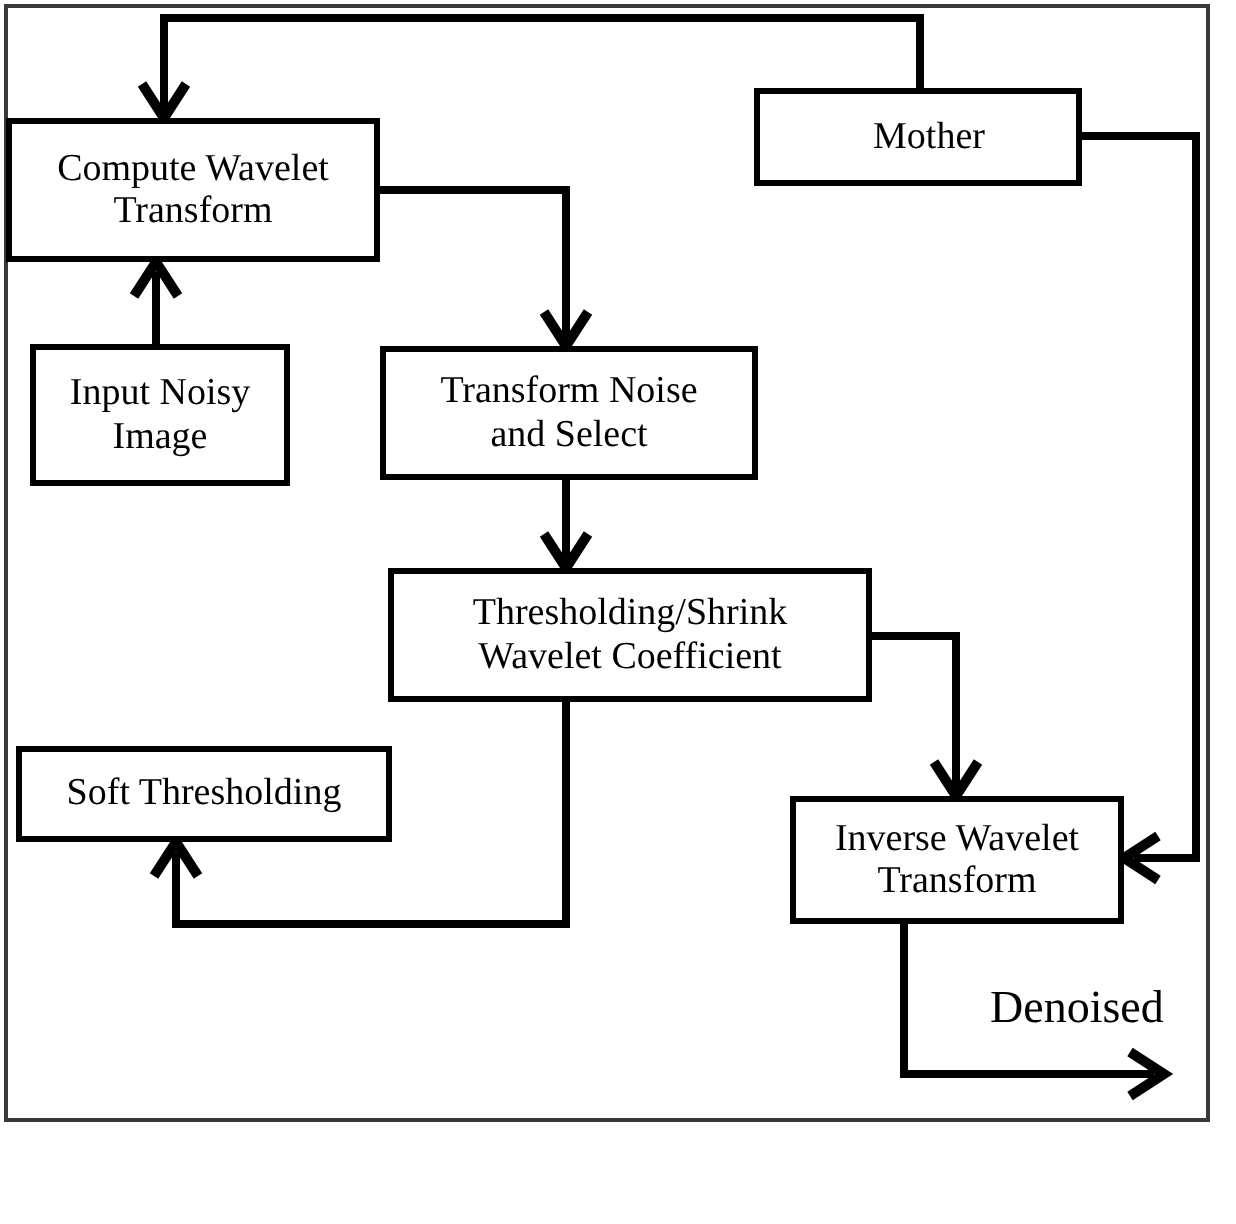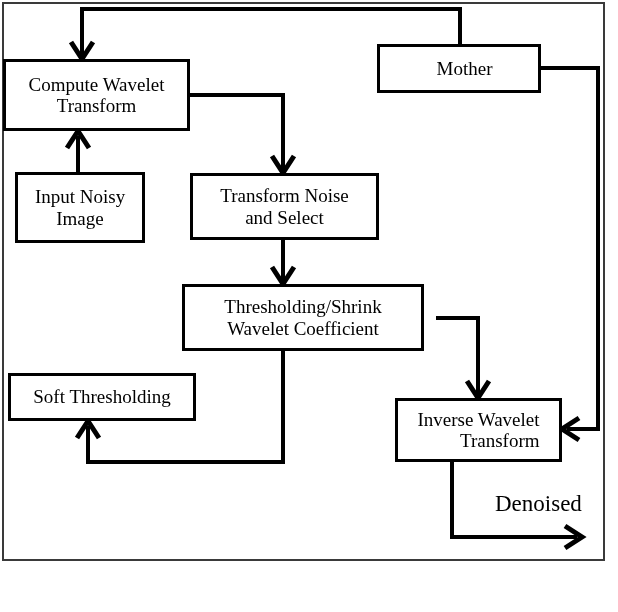--- a/index.html
+++ b/index.html
@@ -103,24 +103,24 @@
   </svg>
 
   <div id="node-layer">
       <div class="node-box" style="left: 3px; top: 59px; width: 187px; height: 72px;">Compute Wavelet
 Transform</div>
       <div class="node-box" style="left: 377px; top: 44px; width: 164px; height: 49px; padding-left: 11px;">Mother</div>
       <div class="node-box" style="left: 15px; top: 172px; width: 130px; height: 71px; font-family: Liberation Serif, serif;">Input Noisy
 Image</div>
       <div class="node-box" style="left: 190px; top: 173px; width: 189px; height: 67px;">Transform Noise
 and Select</div>
-      <div class="node-box" style="left: 182px; top: 284px; width: 242px; height: 67px;">Thresholding/Shrink
+      <div class="node-box" style="left: 194px; top: 284px; width: 242px; height: 67px;">Thresholding/Shrink
 Wavelet Coefficient</div>
       <div class="node-box" style="left: 8px; top: 373px; width: 188px; height: 48px;">Soft Thresholding</div>
-      <div class="node-box" style="left: 395px; top: 398px; width: 167px; height: 64px; text-align: right;">Inverse Wavelet
+      <div class="node-box" style="left: 395px; top: 398px; width: 167px; height: 64px;">Inverse Wavelet
 Transform</div>
     </div>
   <div id="label-layer">
       <div class="edge-label" style="left: 495px; top: 491px;">Denoised</div>
     </div>
 
 
 </div>
 
 </body></html>

